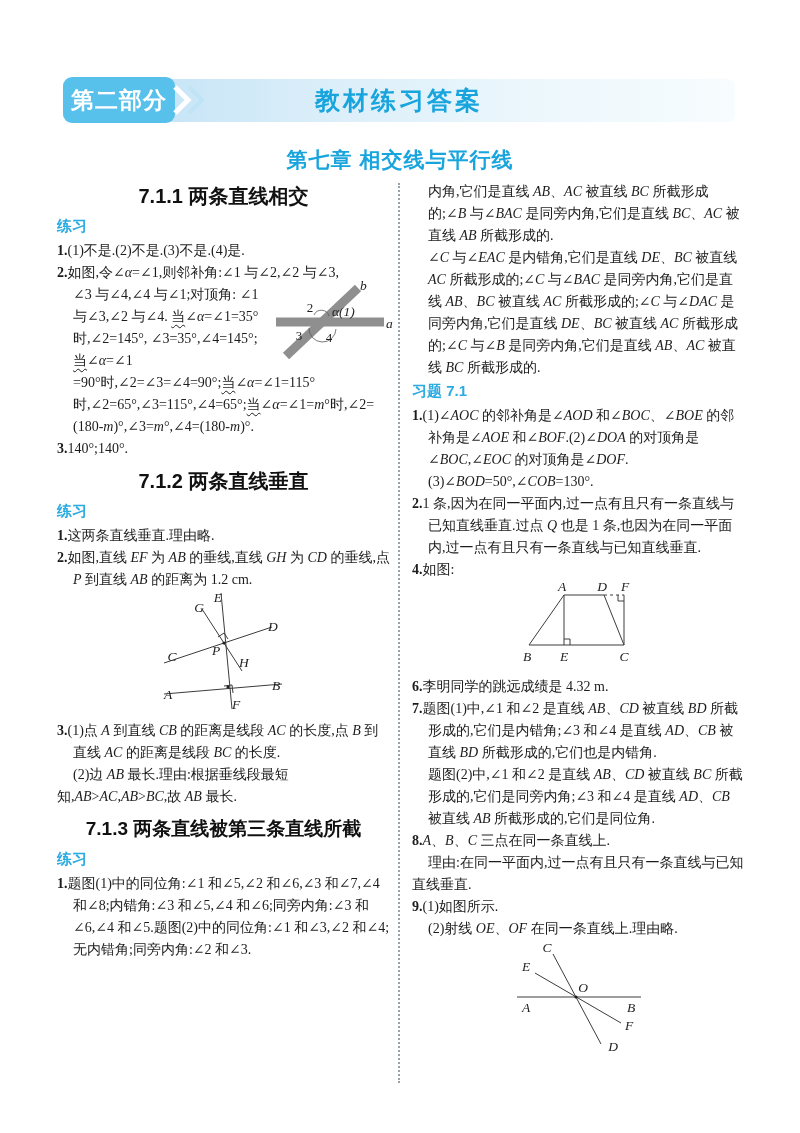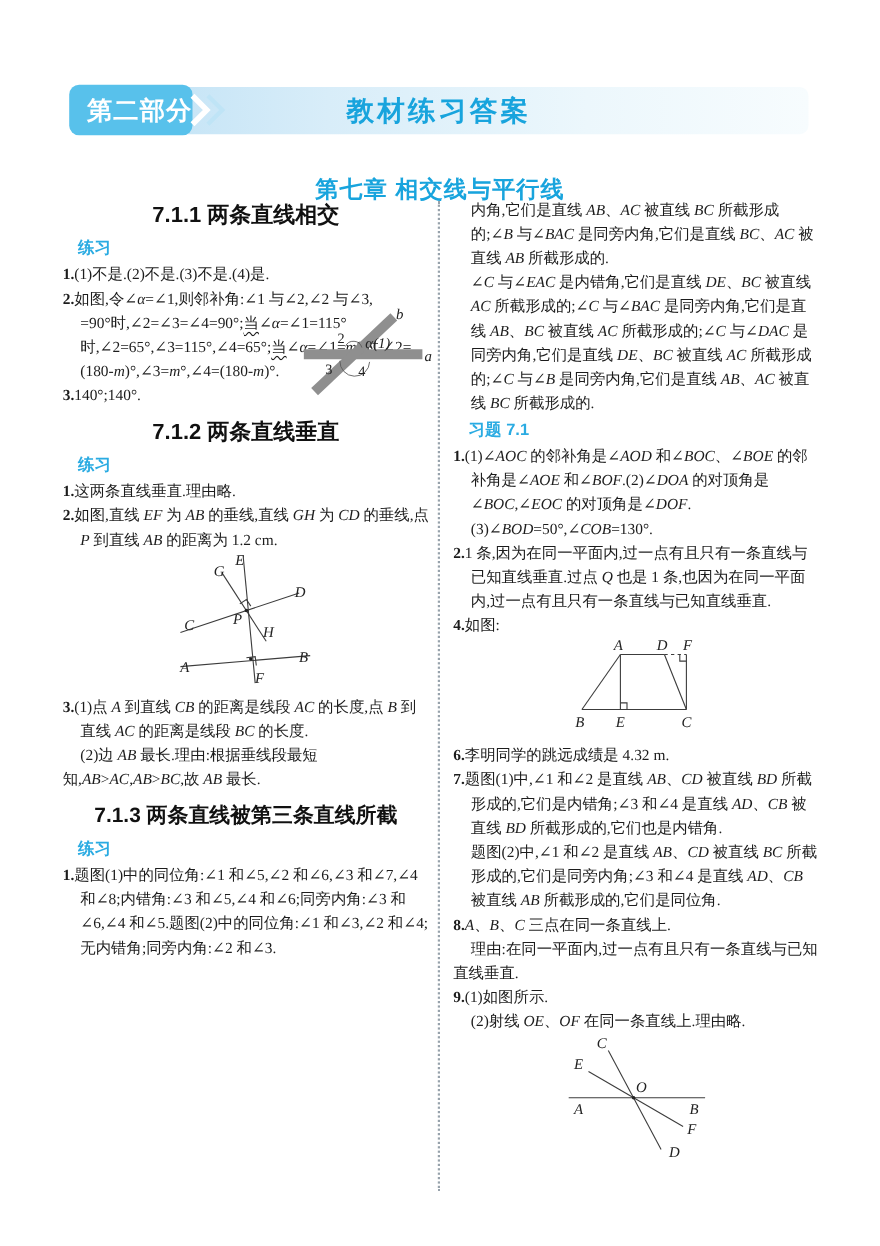--- a/index.html
+++ b/index.html
@@ -3,44 +3,44 @@
 <meta charset="utf-8">
 <style>
   html,body{margin:0;padding:0;background:#ffffff;}
   .page{position:relative;width:800px;height:1133px;background:#fff;overflow:hidden;
         font-family:"Liberation Serif","DejaVu Serif",serif;color:#1c1c1c;}
   
   .header-bar{position:absolute;left:63px;top:79px;width:672px;height:43px;border-radius:8px;
 .             background:#d9eefa;
               background:linear-gradient(90deg,#badff4 0%,#d8edf9 35%,#ecf7fc 70%,#f7fcfe 100%);}
   .part-badge{position:absolute;left:63px;top:77px;width:112px;height:46px;background:#58c1eb;
-              border-radius:9px;display:flex;align-items:center;justify-content:flex-end;z-index:2;
+              border-radius:9px;display:flex;align-items:center;justify-content:center;z-index:2;
               font-family:"Liberation Sans","DejaVu Sans",sans-serif;font-weight:bold;
               font-size:23px;color:#fff;letter-spacing:1px;}
   .chevrons{position:absolute;left:172px;top:82px;z-index:2;}
   .header-title{position:absolute;left:63px;top:84px;width:672px;text-align:center;z-index:1;
               font-family:"Liberation Sans","DejaVu Sans",sans-serif;font-weight:bold;
               font-size:25px;color:#18a4dd;letter-spacing:3px;}
-  .chapter-title{position:absolute;left:0;top:158px;width:800px;text-align:center;
+  .chapter-title{position:absolute;left:0;top:146px;width:800px;text-align:center;
               font-family:"Liberation Sans","DejaVu Sans",sans-serif;font-weight:bold;
               font-size:21px;color:#18a4dd;letter-spacing:1px;}
   
   .col{position:absolute;top:181px;font-size:14px;line-height:22px;}
   .col-left{left:57px;width:333px;}
   .col-right{left:412px;width:333px;}
   .divider{position:absolute;left:398px;top:183px;height:900px;width:0;border-left:2px dotted #97a2ab;}
   
   .sec-h{font-family:"Liberation Sans","DejaVu Sans",sans-serif;font-weight:bold;color:#111;
          text-align:center;font-size:20px;line-height:24px;}
   .h71{margin:1px 0 4px;}
   .h711{margin:3px 0 7px;}
   .h712{margin:9px 0 7px;}
   .h713{margin:9px 0 7px;font-size:19px;}
   .practice{font-family:"Liberation Sans","DejaVu Sans",sans-serif;font-weight:bold;
-            color:#2aabe2;font-size:15px;margin:1px 14px 3px;}
+            color:#2aabe2;font-size:15px;margin:1px 0 3px;}
   .item{padding-left:16px;text-indent:-16px;}
   .cont{padding-left:16px;text-indent:0;}          
   .hang1{padding-left:0;text-indent:16px;}          
   i{font-family:"Liberation Serif","DejaVu Serif",serif;font-style:italic;}
   b{font-weight:bold;}
   u{text-decoration-line:underline;text-decoration-style:wavy;text-decoration-thickness:1px;text-underline-offset:3px;}
   
   .q2wrap{position:relative;}
   .q2narrow{padding-left:16px;padding-right:120px;}
   .fig1{position:absolute;right:-4px;top:16px;}
@@ -70,20 +70,21 @@
   <div class="divider"></div>
 
   <div class="col col-left">
     <div class="sec-h h711">7.1.1  两条直线相交</div>
     <div class="practice">练习</div>
 
     <div class="item"><b>1.</b>(1)不是.(2)不是.(3)不是.(4)是.</div>
 
     <div class="q2wrap">
       <div class="item"><b>2.</b>如图,令∠<i>α</i>=∠1,则邻补角:∠1 与∠2,∠2 与∠3,</div>
+      <div class="q2narrow">∠3 与∠4,∠4 与∠1;对顶角: ∠1 与∠3,∠2 与∠4. <u>当</u>∠<i>α</i>=∠1=35°时,∠2=145°, ∠3=35°,∠4=145°;<u>当</u>∠<i>α</i>=∠1</div>
       <div class="cont">=90°时,∠2=∠3=∠4=90°;<u>当</u>∠<i>α</i>=∠1=115°时,∠2=65°,∠3=115°,∠4=65°;<u>当</u>∠<i>α</i>=∠1=<i>m</i>°时,∠2=(180-<i>m</i>)°,∠3=<i>m</i>°,∠4=(180-<i>m</i>)°.</div>
 
       <svg class="fig1" width="118" height="88" viewBox="0 0 118 88">
         <line class="bar" x1="0" y1="44" x2="108" y2="44"></line>
         <line class="bar" x1="10" y1="78" x2="82" y2="10"></line>
         <path class="arc" d="M 33 50 A 13 13 0 0 0 60 51"></path>
         <path class="arc" d="M 38 37 A 8 8 0 0 1 53 38"></path>
         <text class="up" x="34" y="34" text-anchor="middle">2</text>
         <text x="56" y="38">α(1)</text>
         <text class="up" x="23" y="62" text-anchor="middle">3</text>

